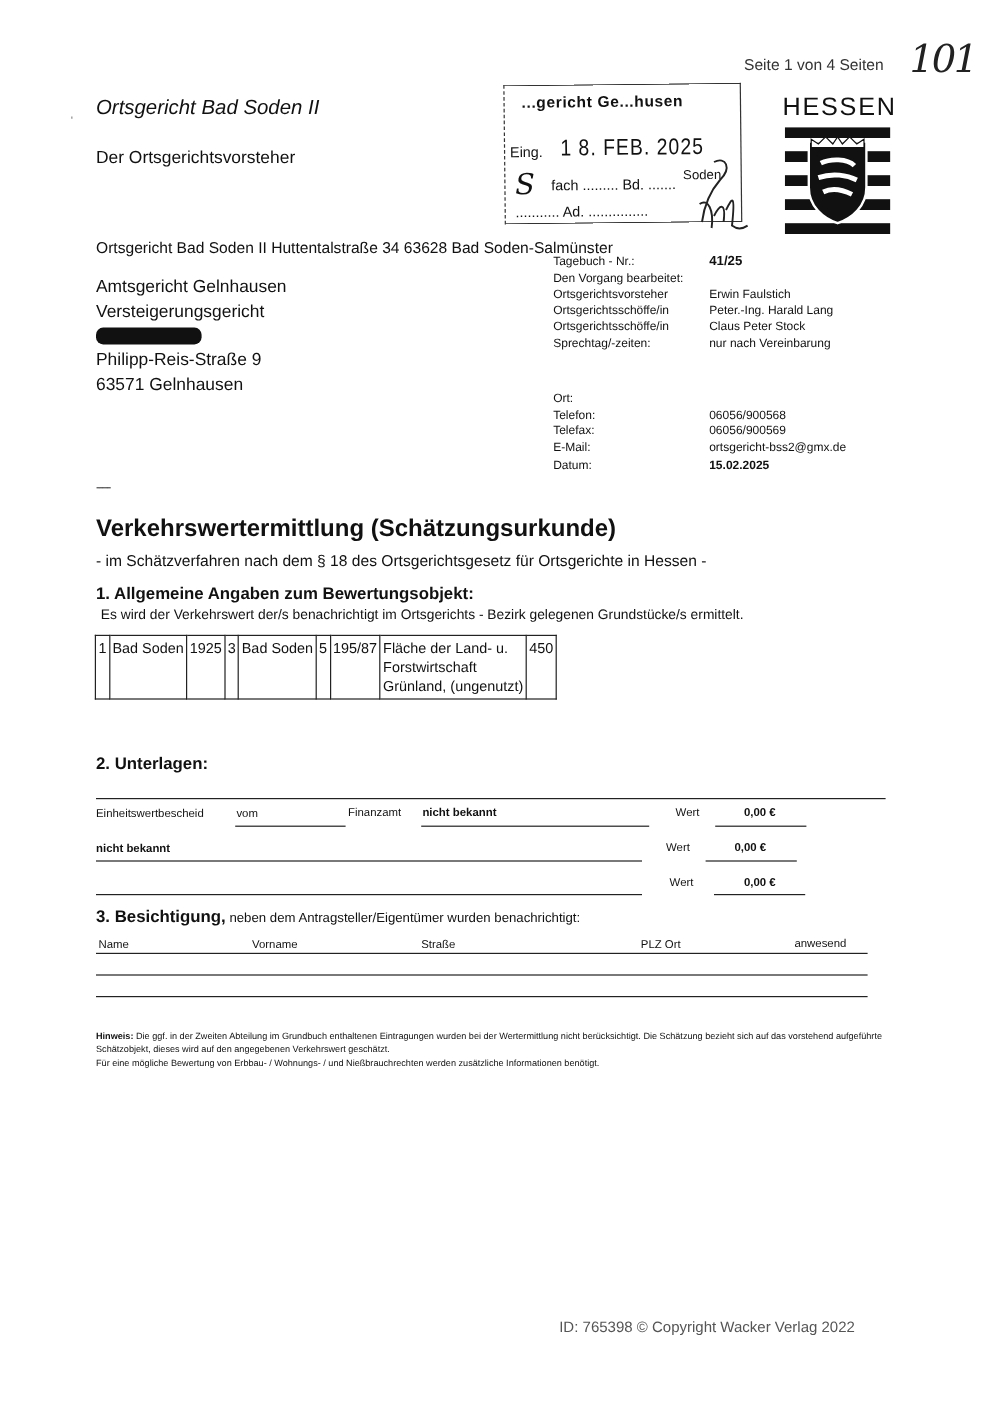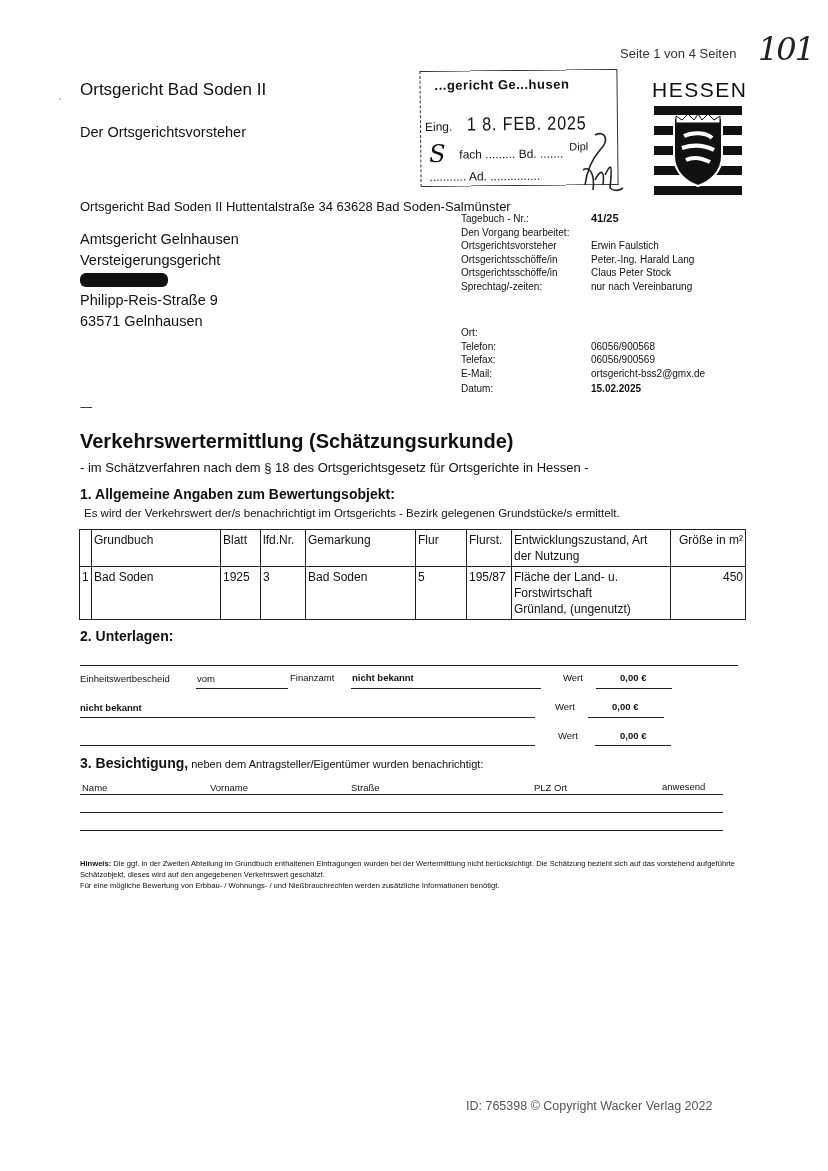--- a/index.html
+++ b/index.html
@@ -3,21 +3,21 @@
 <meta charset="utf-8">
 <style>
   html, body { margin: 0; padding: 0; }
   body {
     width: 828px; height: 1171px; background: #ffffff; position: relative;
     font-family: "Liberation Sans", sans-serif; color: #111; overflow: hidden;
   }
   .abs { position: absolute; }
 
   
-  .org-title { left: 80px; top: 80px; font-size: 17px; }
+  .org-title { left: 80px; top: 80px; font-size: 17px; font-style: italic; }
   .org-sub { left: 80px; top: 124px; font-size: 14.5px; }
   .tick-mark { left: 58px; top: 86px; font-size: 12px; color: #555; }
   .page-info { left: 620px; top: 46px; font-size: 13px; color: #333; }
   .handnum { left: 758px; top: 30px; font-size: 32px; font-style: italic; font-family: "DejaVu Serif", serif; color: #222; letter-spacing: -2px; }
 
   .stamp { left: 420px; top: 70px; width: 196px; height: 114px; border-left: 1.5px dashed #333; border-bottom: 1.5px solid #333; border-right: 1.5px solid #333; border-top: 1.5px solid #333; transform: rotate(-0.6deg); }
   .stamp-court { left: 14px; top: 6px; font-size: 13px; font-weight: bold; font-family: "Liberation Sans", sans-serif; letter-spacing: 0.5px; }
   .stamp-eing { left: 4px; top: 48px; font-size: 12px; }
   .stamp-date { left: 46px; top: 42px; font-size: 19px; font-family: "Liberation Sans Narrow", "Liberation Sans", sans-serif; transform: scaleX(0.85); transform-origin: left; letter-spacing: 1px; }
   .stamp-fach { left: 20px; top: 76px; font-size: 12px; }
@@ -73,21 +73,21 @@
 <div class="abs org-sub">Der Ortsgerichtsvorsteher</div>
 <div class="abs page-info">Seite 1 von 4 Seiten</div>
 <div class="abs handnum">101</div>
 
 <div class="abs stamp">
   <div class="abs stamp-court">...gericht Ge...husen</div>
   <div class="abs stamp-eing">Eing.</div>
   <div class="abs stamp-date">1 8. FEB. 2025</div>
   <div class="abs stamp-s">S</div>
   <div class="abs stamp-fach" style="left:38px;">fach ......... Bd. .......</div>
-  <div class="abs stamp-heft">Dipl</div>
+  <div class="abs stamp-heft">Soden</div>
   <div class="abs stamp-ad">........... Ad. ...............</div>
 </div>
 <svg class="abs signature" viewBox="0 0 60 65">
   <path d="M30 5 C40 0 45 10 35 20 C28 28 22 40 20 55 M18 40 C25 35 30 45 28 60 M30 50 C35 40 40 38 38 55 M40 45 C45 35 48 30 45 58 C50 62 55 60 58 58" fill="none" stroke="#222" stroke-width="1.6"></path>
 </svg>
 
 <div class="abs hessen">HESSEN</div>
 <svg class="abs crest" viewBox="0 0 88 90">
   <rect x="0" y="0" width="88" height="9" fill="#111"></rect>
   <rect x="0" y="20" width="88" height="9" fill="#111"></rect>
@@ -158,31 +158,20 @@
     </div>
 </div>
 
 <div class="abs main-title">Verkehrswertermittlung (Schätzungsurkunde)</div>
 <div class="abs main-sub">- im Schätzverfahren nach dem § 18 des Ortsgerichtsgesetz für Ortsgerichte in Hessen  -</div>
 <div class="abs sec1-title">1. Allgemeine Angaben zum Bewertungsobjekt:</div>
 <div class="abs sec1-desc">Es wird der Verkehrswert der/s benachrichtigt im Ortsgerichts - Bezirk gelegenen Grundstücke/s ermittelt.</div>
 
 <table class="grid">
   <tbody>
-      <tr class="head">
-    <td style="width:7px;"></td>
-    <td style="width:124px;">Grundbuch</td>
-    <td style="width:35px;">Blatt</td>
-    <td style="width:40px;">lfd.Nr.</td>
-    <td style="width:105px;">Gemarkung</td>
-    <td style="width:46px;">Flur</td>
-    <td style="width:40px;">Flurst.</td>
-    <td style="width:154px;">Entwicklungszustand, Art der Nutzung</td>
-    <td style="width:70px;" class="num">Größe in m²</td>
-  </tr>
   <tr class="body">
     <td>1</td>
     <td>Bad Soden</td>
     <td>1925</td>
     <td>3</td>
     <td>Bad Soden</td>
     <td>5</td>
     <td>195/87</td>
     <td>
       <div>Fläche der Land- u.</div>

